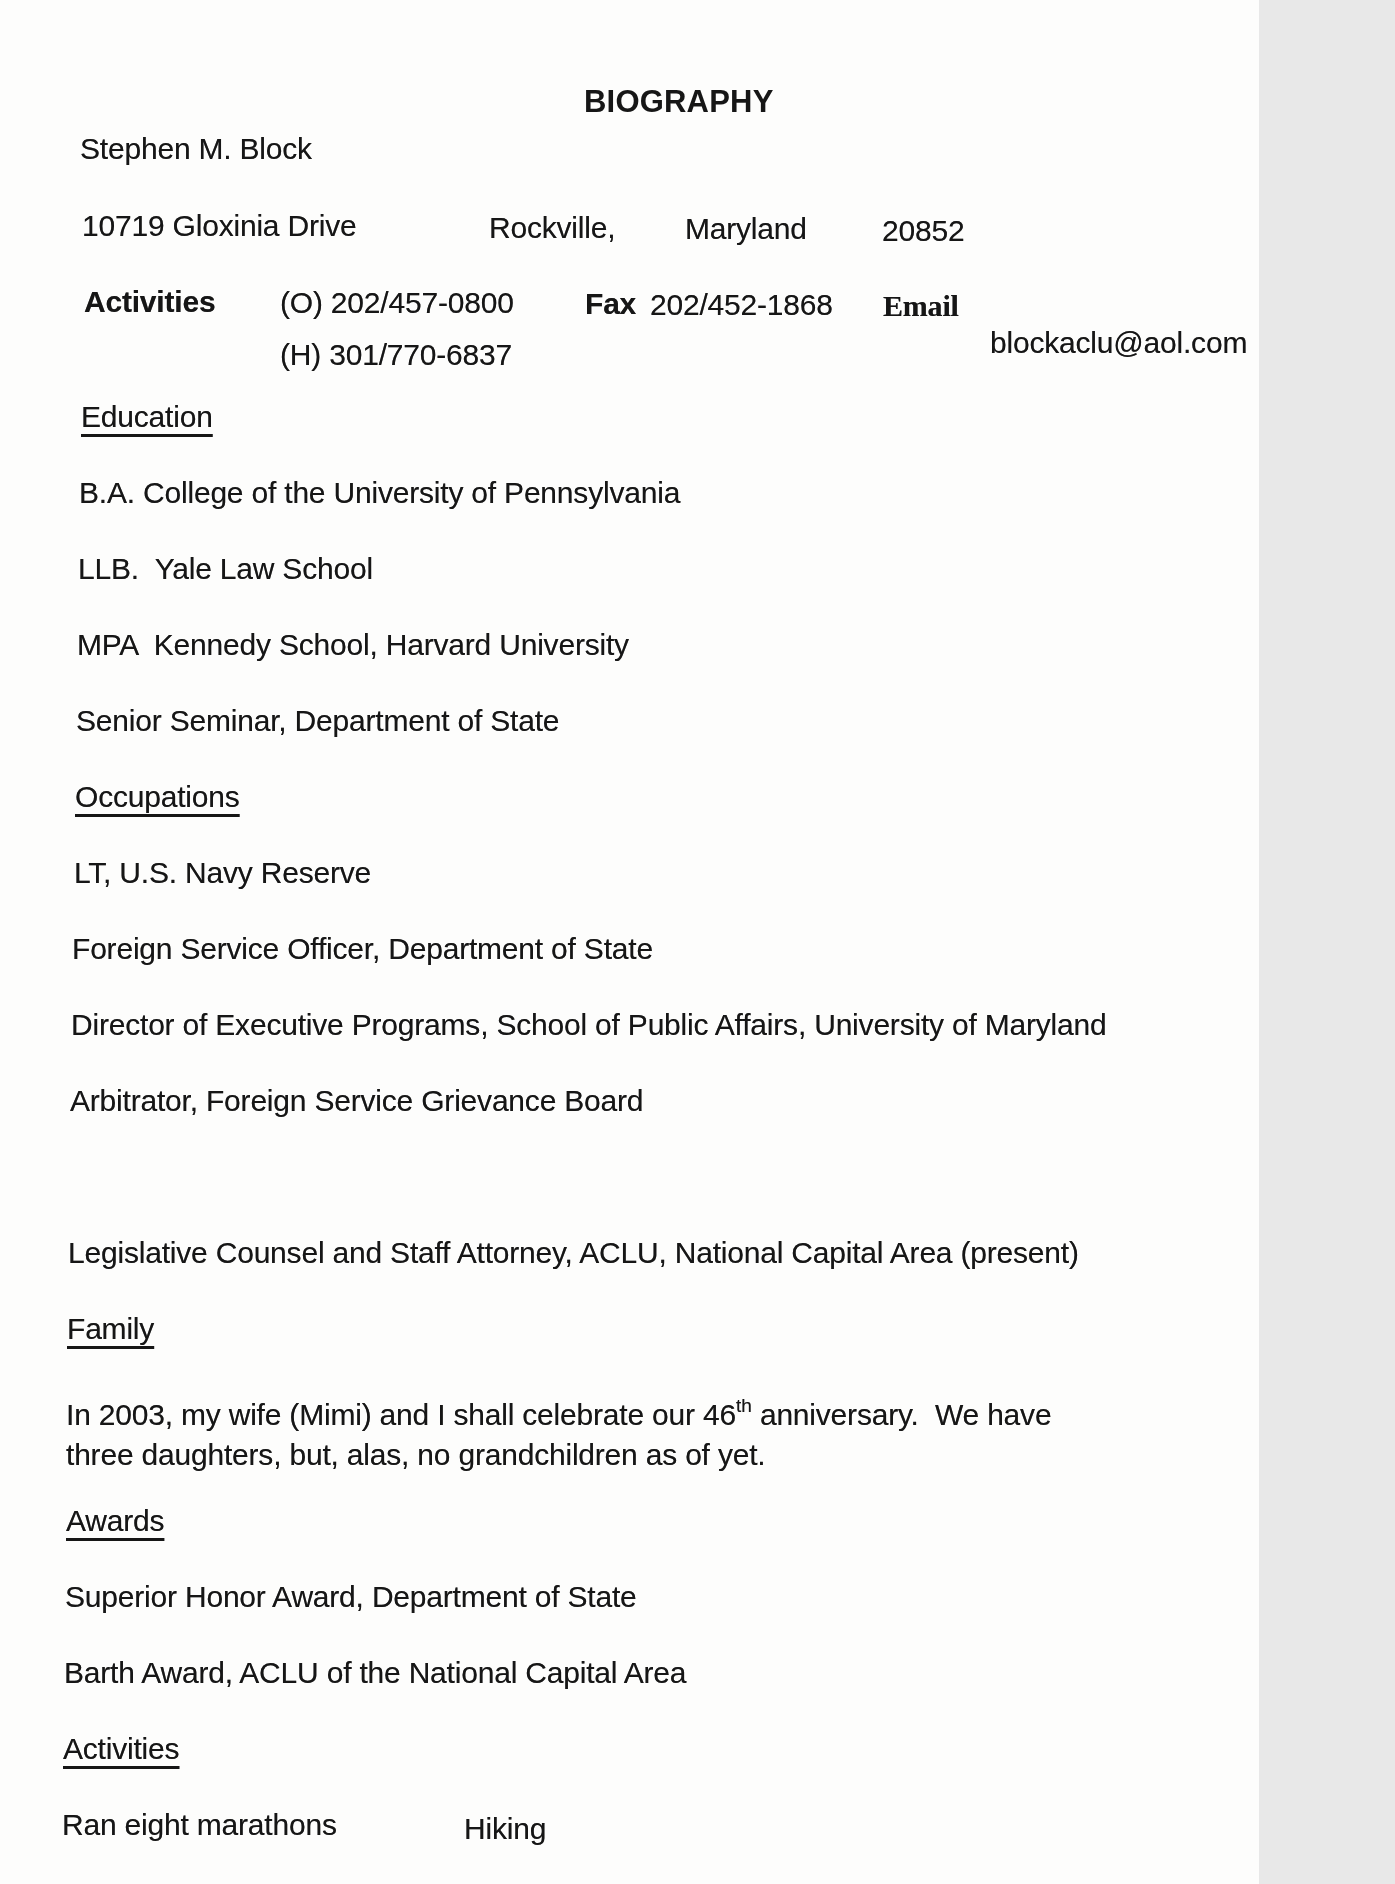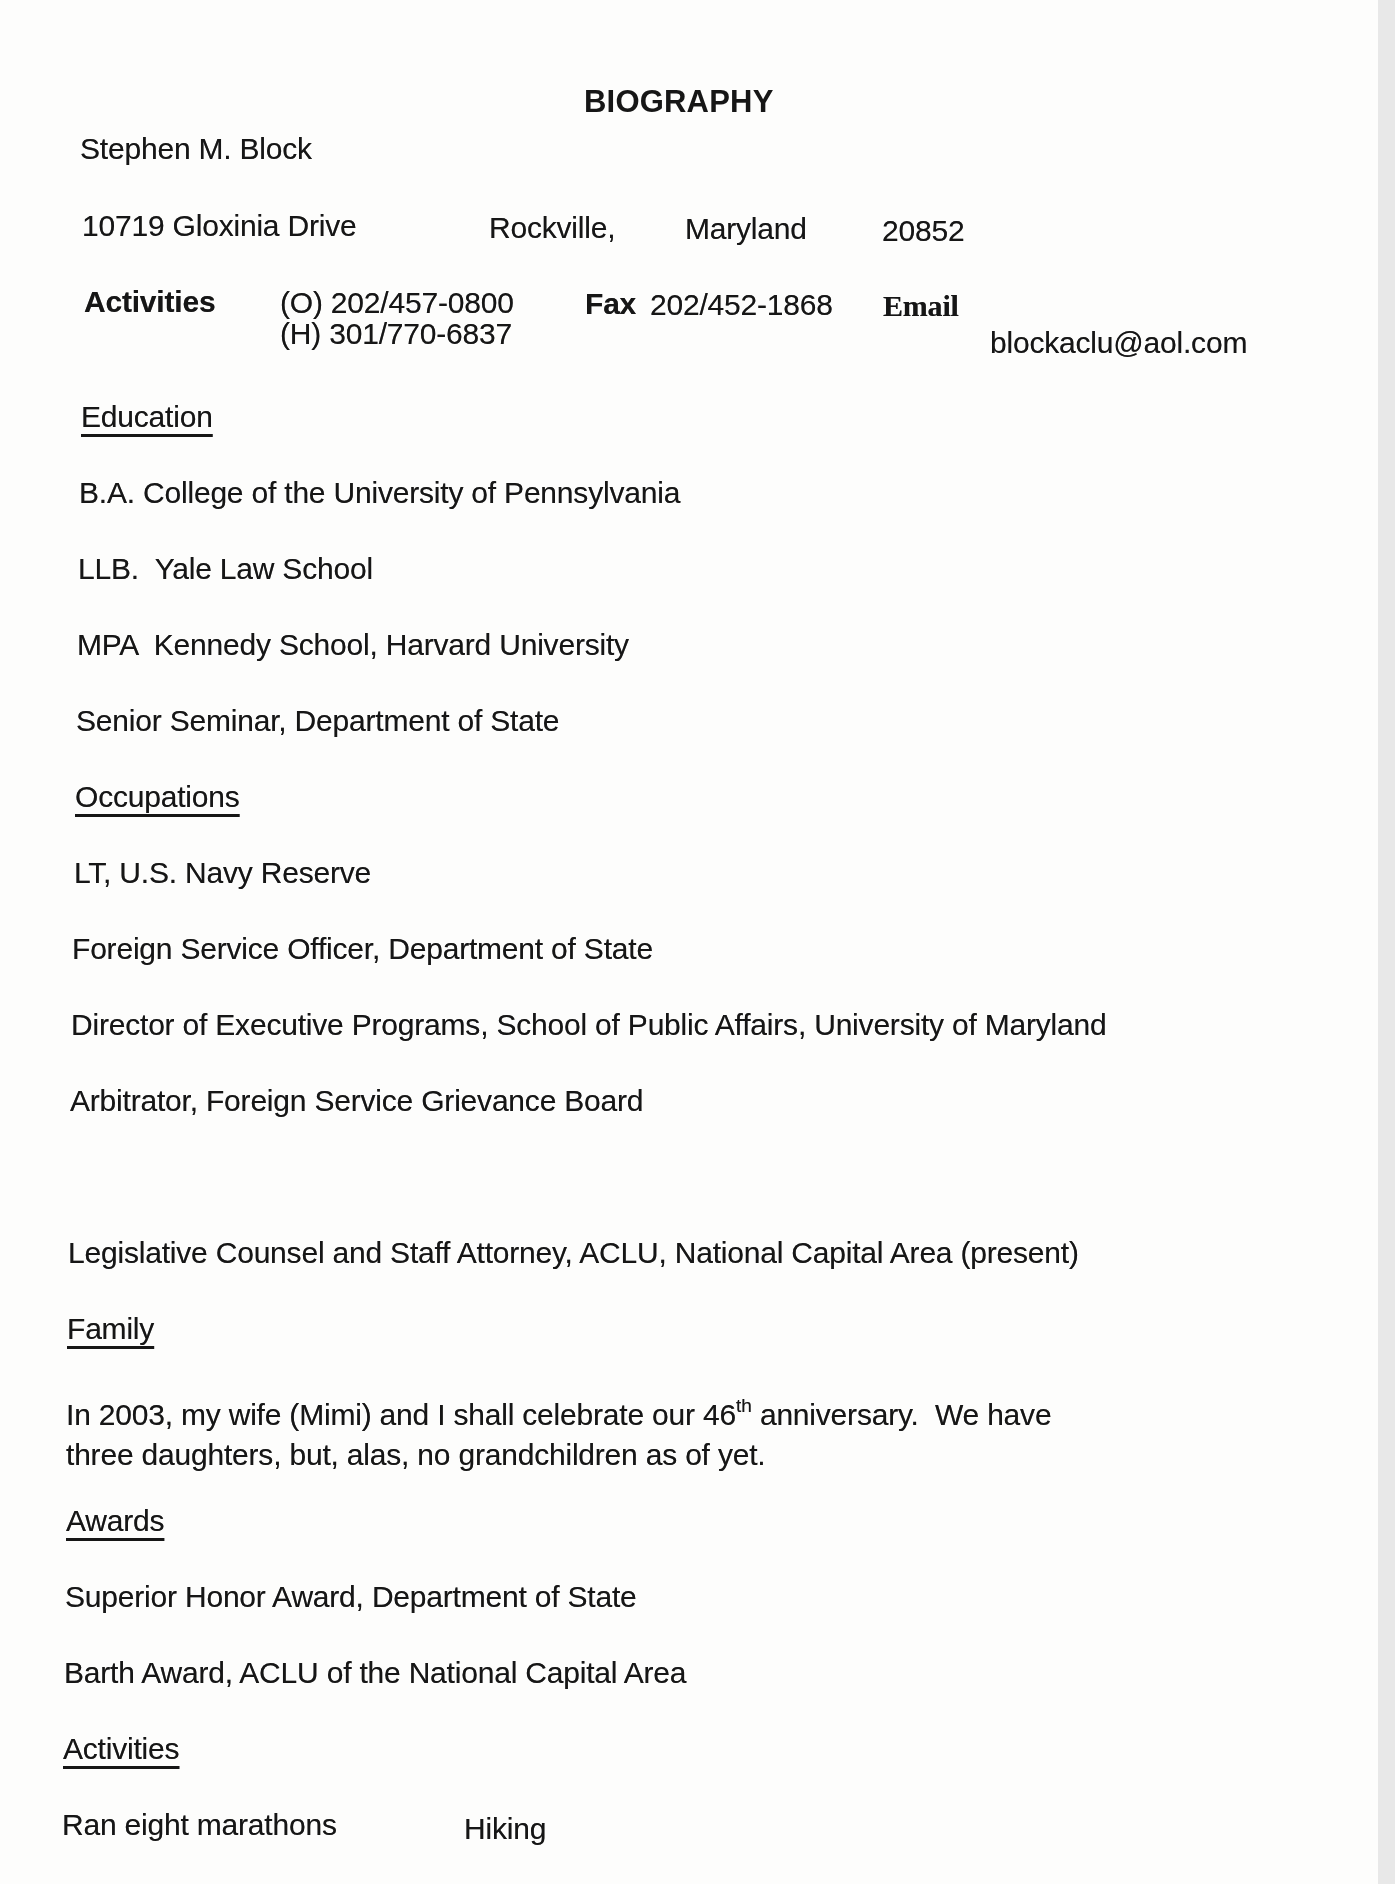--- a/index.html
+++ b/index.html
@@ -1,18 +1,18 @@
 <!DOCTYPE html>
 <html><head>
 <meta charset="utf-8">
 <style>
   html, body { margin: 0; padding: 0; background: #e8e8e8; }
   .page {
     position: relative;
-    width: 1378px;
+    width: 1259px;
     height: 1884px;
     background: #fdfdfc;
     overflow: hidden;
     font-family: "Liberation Sans", "DejaVu Sans", sans-serif;
     color: #161616;
   }
   .abs { position: absolute; white-space: pre; letter-spacing: -0.2px; }
   .t   { font-size: 30px; line-height: 37px; text-shadow: 0 0 0.6px rgba(10,10,10,0.55); }
   .b   { font-weight: bold; }
   .hd  {
@@ -45,21 +45,21 @@
   <div class="abs t" style="left:489px; top:209px;">Rockville,</div>
   <div class="abs t" style="left:685px; top:210px;">Maryland</div>
   <div class="abs t" style="left:882px; top:212px;">20852</div>
 
   <div class="abs t b" style="left:84px; top:283px;">Activities</div>
   <div class="abs t" style="left:280px; top:284px;">(O) 202/457-0800</div>
   <div class="abs t b" style="left:585px; top:285px;">Fax</div>
   <div class="abs t" style="left:650px; top:286px;">202/452-1868</div>
   <div class="abs t b" style="left:883px; top:287px;font-family:Liberation Serif, serif;">Email</div>
   <div class="abs t" style="left:990px; top:288px;margin-top:36px;">blockaclu@aol.com</div>
-  <div class="abs t" style="left:280px; top:315px;text-align:center;">(H) 301/770-6837</div>
+  <div class="abs t" style="left:280px; top:336px;text-align:center;">(H) 301/770-6837</div>
 
   <div class="abs t hd" style="left:81px; top:398px;">Education</div>
   <div class="abs t" style="left:79px; top:474px;">B.A. College of the University of Pennsylvania</div>
   <div class="abs t" style="left:78px; top:550px;">LLB.  Yale Law School</div>
   <div class="abs t" style="left:77px; top:626px;">MPA  Kennedy School, Harvard University</div>
   <div class="abs t" style="left:76px; top:702px;">Senior Seminar, Department of State</div>
 
   <div class="abs t hd" style="left:75px; top:778px;">Occupations</div>
   <div class="abs t" style="left:74px; top:854px;">LT, U.S. Navy Reserve</div>
   <div class="abs t" style="left:72px; top:930px;text-align:right;">Foreign Service Officer, Department of State</div>

